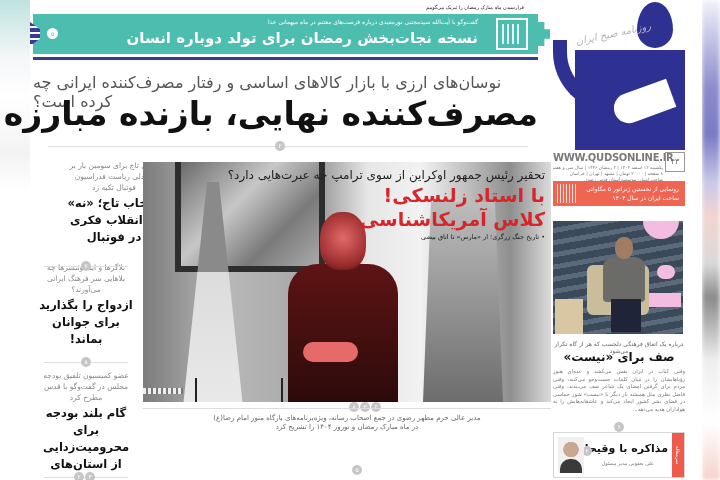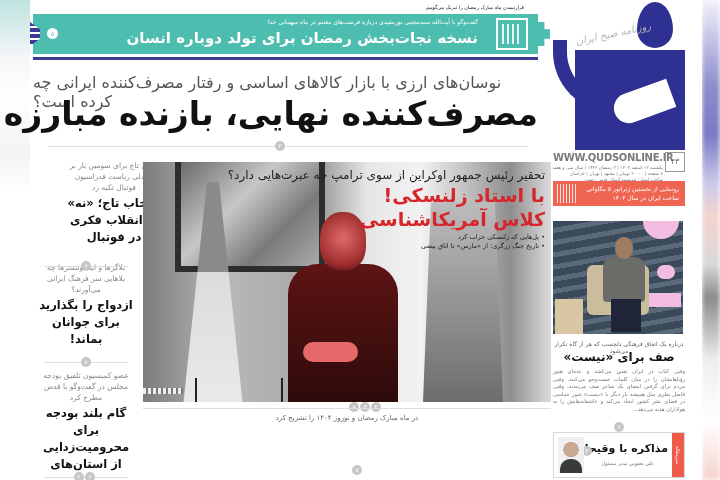--- a/index.html
+++ b/index.html
@@ -159,33 +159,33 @@
     </div>
     <div class="mic" style="left:52px;"></div>
     <div class="mic" style="left:138px;"></div>
     <div class="strip"></div>
 
     <div class="photo-cap">
       <div class="k">تحقیر رئیس جمهور اوکراین از سوی ترامپ چه عبرت‌هایی دارد؟</div>
       <div class="h">با استاد زلنسکی!</div>
       <div class="h">کلاس آمریکاشناسی</div>
       <ul>
-        <li>پل‌هایی که زلنسکی خراب کرد</li>
         <li>تاریخ جنگ زرگری؛ از «مارس» تا اتاق بیضی</li>
       </ul>
     </div>
   </div>
   <div class="photo-pages">
     <div class="page-pill" style="position:relative;">۸</div>
     <div class="page-pill" style="position:relative;">۳</div>
     <div class="page-pill" style="position:relative;">۲</div>
   </div>
   <div class="hr" style="left:113px; top:408px; width:408px;"></div>
 
   <div class="bot-kicker">
+    <div>مدیر عالی حرم مطهر رضوی در جمع اصحاب رسانه، ویژه‌برنامه‌های بارگاه منور امام رضا(ع)</div>
     <div>در ماه مبارک رمضان و نوروز ۱۴۰۴ را تشریح کرد</div>
   </div>
   <div class="page-pill" style="left:322px; top:465px;">۵</div>
 
   <div class="rcol">
     <div class="logo">
       <div class="block"></div>
       <div class="stroke1"></div>
       <div class="drop"></div>
       <div class="cut"></div>

